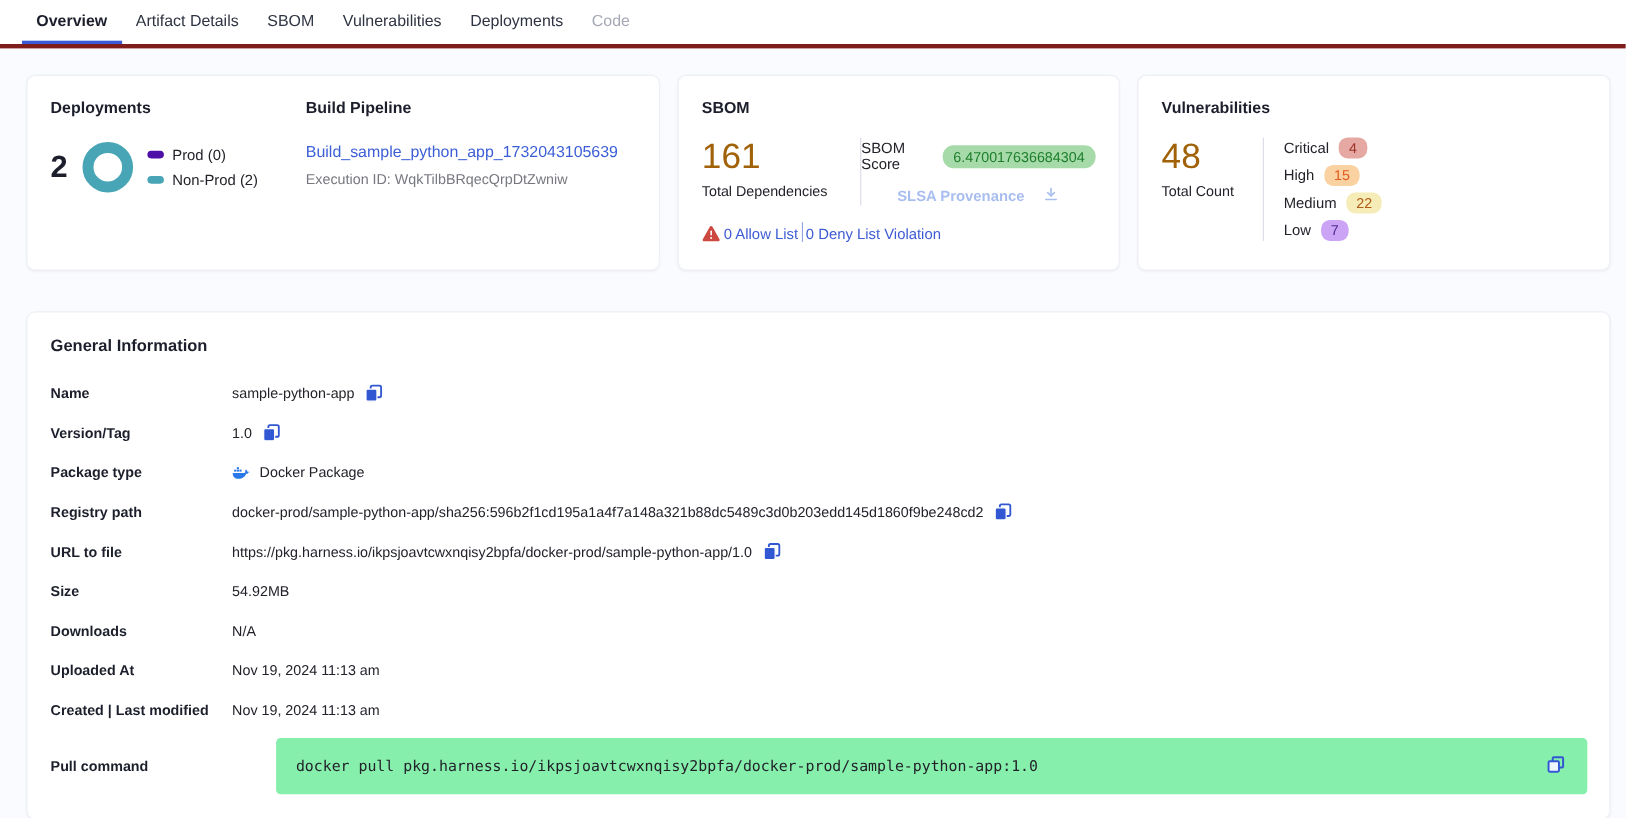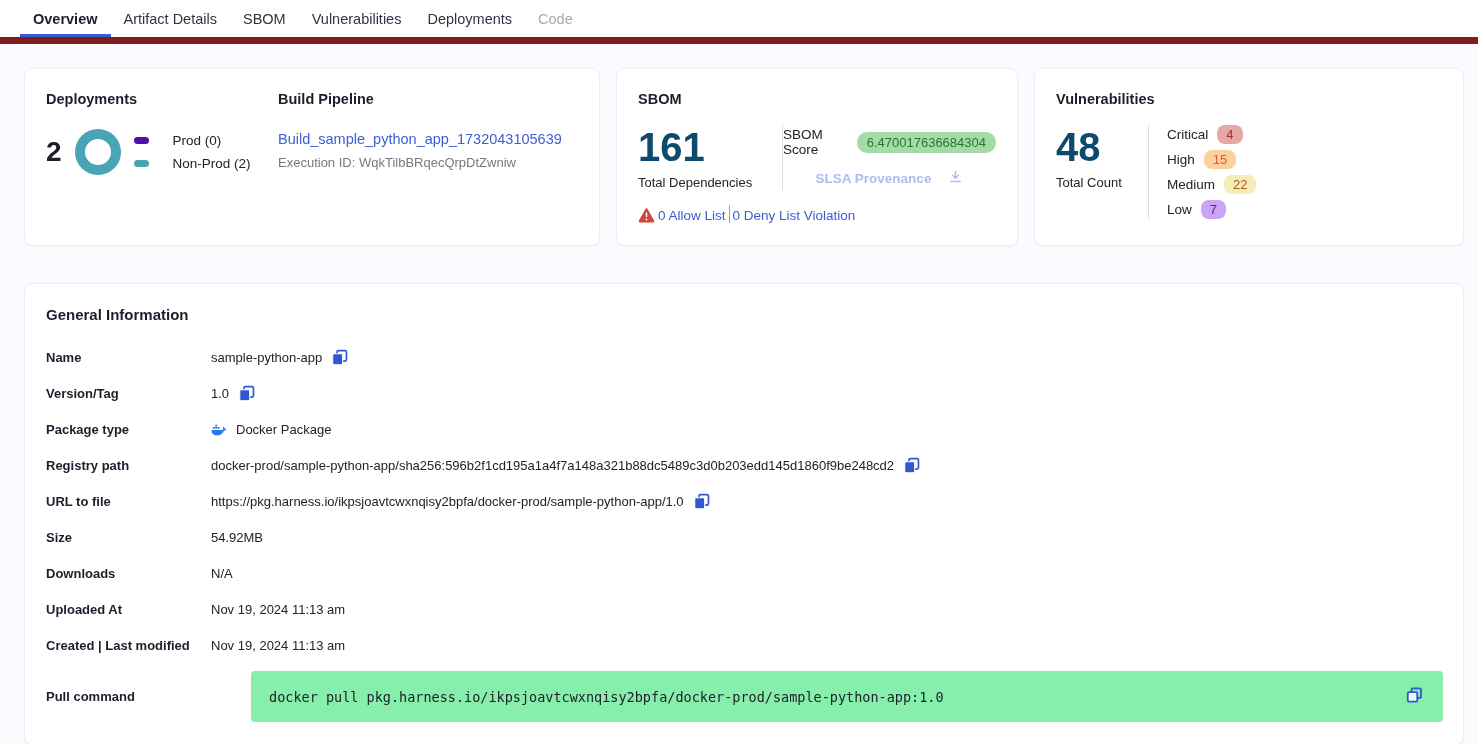--- a/index.html
+++ b/index.html
@@ -1,47 +1,47 @@
 <!DOCTYPE html>
 <html><head>
 <meta charset="utf-8">
 <style>
   * { margin:0; padding:0; box-sizing:border-box; }
   html,body { width:1478px; height:744px; overflow:hidden; }
   body { font-family:"Liberation Sans", sans-serif; background:#fafbfe; color:#22222a; }
 
   
-  .tabbar { height:44px; background:#fff; border-bottom:7px solid #7f1d1d; display:flex; align-items:stretch; padding-left:20px; }
+  .tabbar { height:44px; background:#fff; border-bottom:4px solid #7f1d1d; display:flex; align-items:stretch; padding-left:20px; }
   .tab { display:flex; align-items:center; padding:0 13px; font-size:14.5px; color:#2f3442; cursor:pointer; border-bottom:3px solid transparent; border-top:3px solid transparent; }
   .tab.active { font-weight:700; color:#1c1f2b; border-bottom-color:#3a5bd7; }
   .tab.disabled { color:#a6a8b5; cursor:default; }
 
   
   .content { padding:24px 14px 0 24px; }
   .card { background:#fff; border:1px solid #eef0f6; border-radius:8px; box-shadow:0 1px 2px rgba(40,41,61,.05); }
   .cards-row { display:flex; gap:16px; }
   .card-title { font-size:14.5px; font-weight:700; color:#1c1f2b; }
 
   
   .card-deploy { width:576px; height:178px; padding:22px 21px; display:flex; }
   .deploy-col { width:232px; }
   .deploy-body { display:flex; align-items:center; margin-top:22px; gap:13px; }
   .big-num { font-size:28px; font-weight:700; color:#1c1f2b; }
   .donut { width:46px; height:46px; border-radius:50%; border:10px solid #47a5b5; }
   .legend { display:flex; flex-direction:column; gap:8px; }
-  .legend-item { display:flex; align-items:center; gap:24px; font-size:13.5px; color:#22222a; }
+  .legend-item { display:flex; align-items:center; gap:8px; font-size:13.5px; color:#22222a; }
   .legend-pill { width:15px; height:7px; border-radius:4px; flex:0 0 auto; }
   .pipeline-col { flex:1; }
   .pipeline-link { display:inline-block; margin-top:24px; font-size:14.5px; color:#3b5ed6; text-decoration:none; cursor:pointer; }
   .exec-id { margin-top:7px; font-size:13px; color:#77787f; }
 
   
   .card-sbom { width:402px; height:178px; padding:22px 21px; }
   .sbom-main { display:flex; margin-top:18px; align-items:flex-start; }
-  .metric-num { font-size:40px; font-weight:700; color:#0c4a6e; line-height:1.1; }
+  .metric-num { font-size:32px; font-weight:400; color:#a16207; line-height:1.1; }
   .metric-label { font-size:13px; color:#22222a; margin-top:6px; }
   .vdivider { width:1px; background:#d9dbe7; align-self:stretch; }
   .sbom-right { flex:1; display:flex; flex-direction:column; align-items:center; gap:12px; padding-top:2px;justify-content:flex-end; }
   .score-row { display:flex; align-items:center; gap:9px; }
   .score-label { font-size:13.5px; color:#22222a; }
   .score-pill { font-size:13px; padding:3px 10px; border-radius:10px; }
   .slsa-row { display:flex; align-items:center; gap:17px; font-size:13.5px; font-weight:700; color:#a9bef0; cursor:pointer; }
   .sbom-links { display:flex; align-items:flex-end; gap:3px; margin-top:15px; }
   .sbom-link { font-size:13.5px; color:#3d5bd4; text-decoration:none; cursor:pointer; }
   .link-divider { width:1px; height:18px; background:#8fa3e0; }

